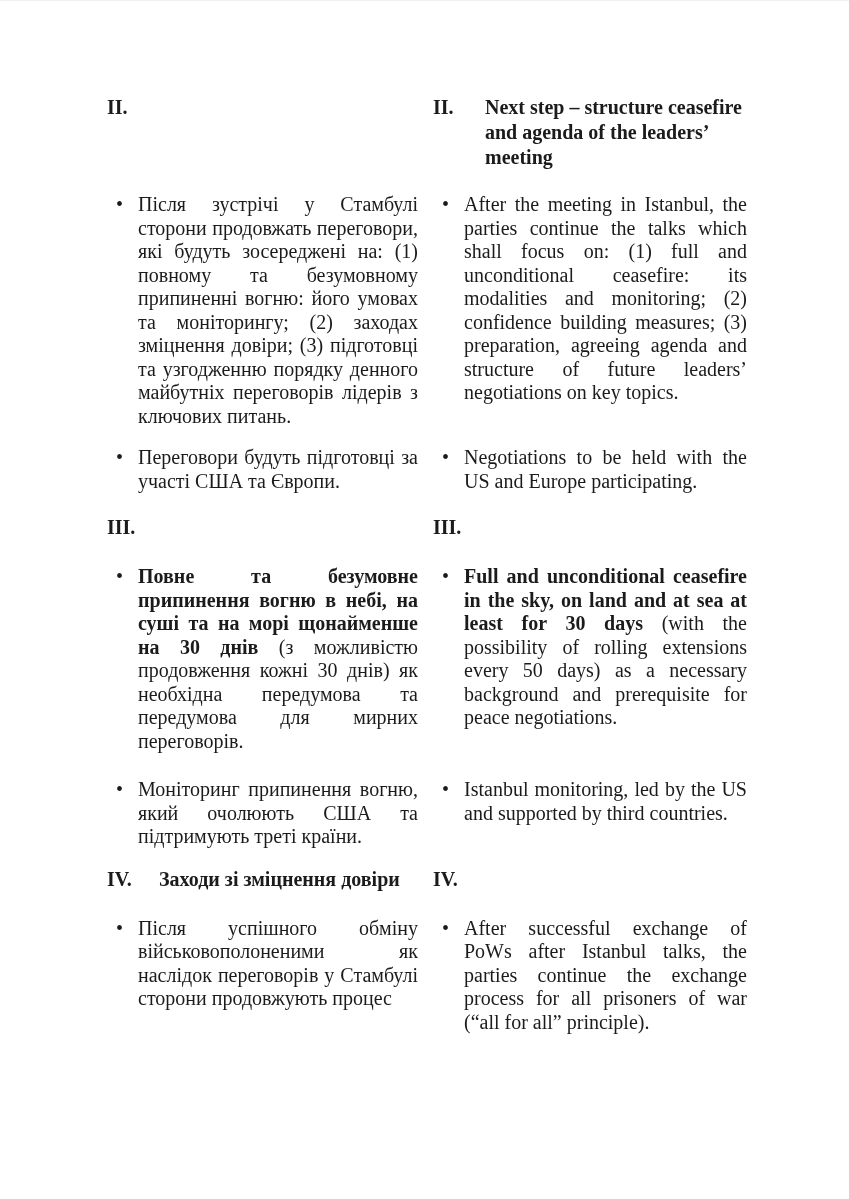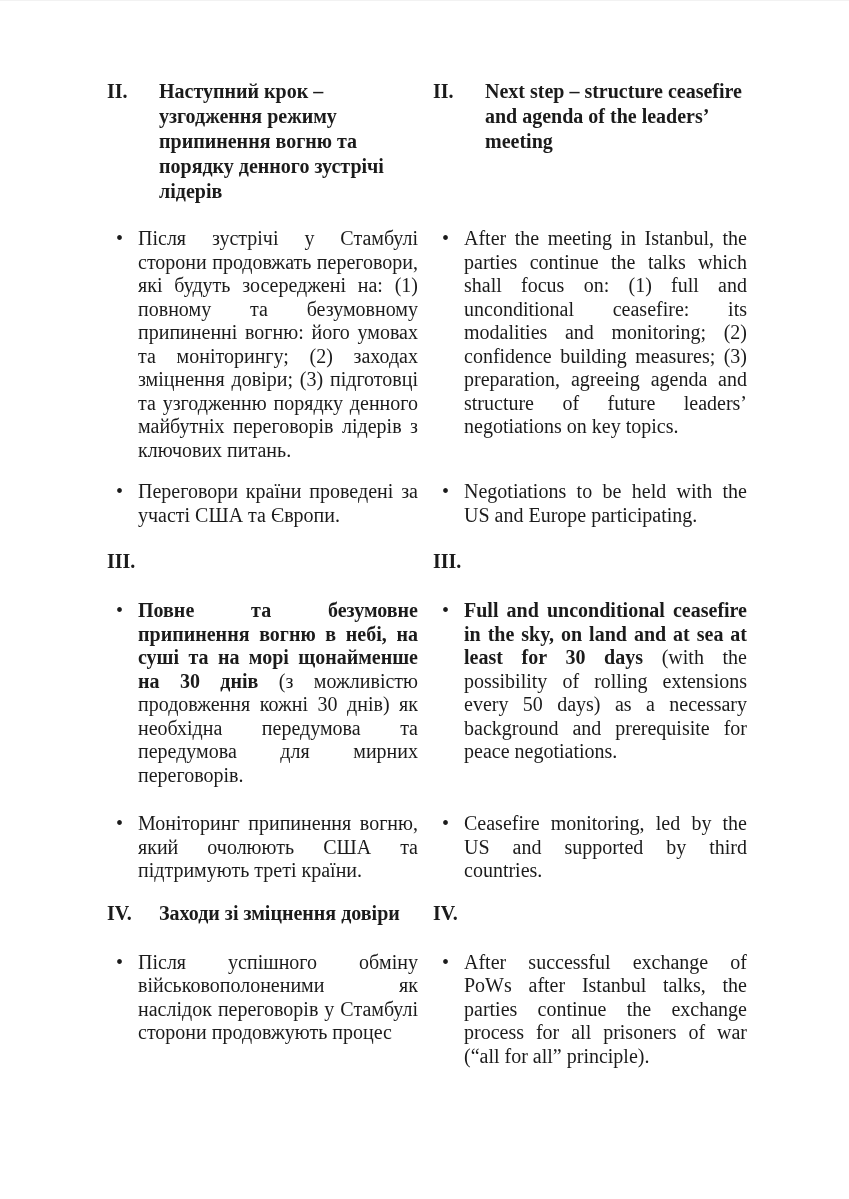--- a/index.html
+++ b/index.html
@@ -10,21 +10,21 @@
     height: 1199px;
     background: #ffffff;
     overflow: hidden;
     font-family: "Liberation Serif", "DejaVu Serif", serif;
     color: #1b1b1b;
     border-top: 1px solid #f2f2f2;
   }
   .content {
     position: absolute;
     left: 107px;
-    top: 78px;
+    top: 94px;
     width: 640px;
   }
   .row { display: flex; align-items: flex-start; }
   .col-uk { width: 311px; margin-right: 15px; flex: 0 0 auto; }
   .col-en { width: 314px; flex: 0 0 auto; }
   .mt18 { margin-top: 18px; }
   .mt22 { margin-top: 22px; }
   .mt23 { margin-top: 23px; }
   .mt25 { margin-top: 25px; }
 
@@ -63,21 +63,20 @@
 </style>
 </head>
 <body>
 
 <div class="page">
   <div class="content">
 
     <div class="row">
       <div class="col-uk cell">
         <span class="numeral">II.</span>
-        <h2 class="htext">Наступний крок – узгодження режиму припинення вогню та порядку денного зустрічі лідерів</h2>
       </div>
       <div class="col-en cell">
         <span class="numeral">II.</span>
         <h2 class="htext">Next step – structure ceasefire and agenda of the leaders’ meeting</h2>
       </div>
     </div>
 
     <div class="row mt23">
       <div class="col-uk cell">
         <span class="marker">•</span>
@@ -85,21 +84,21 @@
       </div>
       <div class="col-en cell">
         <span class="marker">•</span>
         <p class="btext"><b></b><span>After the meeting in Istanbul, the parties continue the talks which shall focus on: (1) full and unconditional ceasefire: its modalities and monitoring; (2) confidence building measures; (3) preparation, agreeing agenda and structure of future leaders’ negotiations on key topics.</span></p>
       </div>
     </div>
 
     <div class="row mt18">
       <div class="col-uk cell">
         <span class="marker">•</span>
-        <p class="btext"><b></b><span>Переговори країни проведені за участі США та Європи.</span></p>
+        <p class="btext"><b></b><span>Переговори будуть підготовці за участі США та Європи.</span></p>
       </div>
       <div class="col-en cell">
         <span class="marker">•</span>
         <p class="btext"><b></b><span>Negotiations to be held with the US and Europe participating.</span></p>
       </div>
     </div>
 
     <div class="row mt22">
       <div class="col-uk cell">
         <span class="numeral">III.</span>
@@ -120,21 +119,21 @@
       </div>
     </div>
 
     <div class="row mt25">
       <div class="col-uk cell">
         <span class="marker">•</span>
         <p class="btext"><b></b><span>Моніторинг припинення вогню, який очолюють США та підтримують треті країни.</span></p>
       </div>
       <div class="col-en cell">
         <span class="marker">•</span>
-        <p class="btext"><b></b><span>Ceasefire monitoring, led by the US and supported by third countries.</span></p>
+        <p class="btext"><b></b><span>Istanbul monitoring, led by the US and supported by third countries.</span></p>
       </div>
     </div>
 
     <div class="row mt18">
       <div class="col-uk cell">
         <span class="numeral">IV.</span>
         <h2 class="htext">Заходи зі зміцнення довіри</h2>
       </div>
       <div class="col-en cell">
         <span class="numeral">IV.</span>

